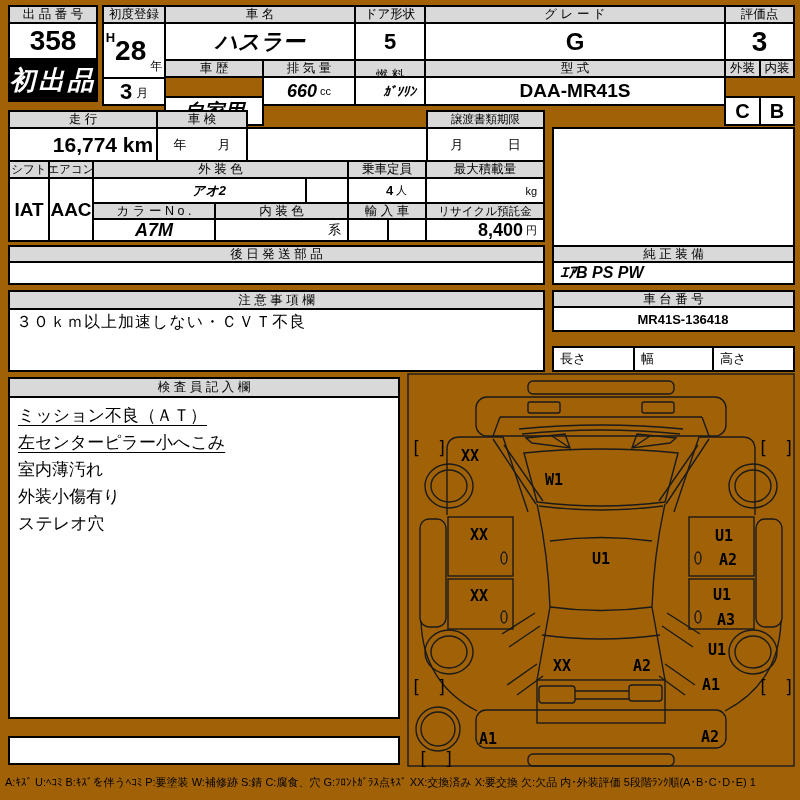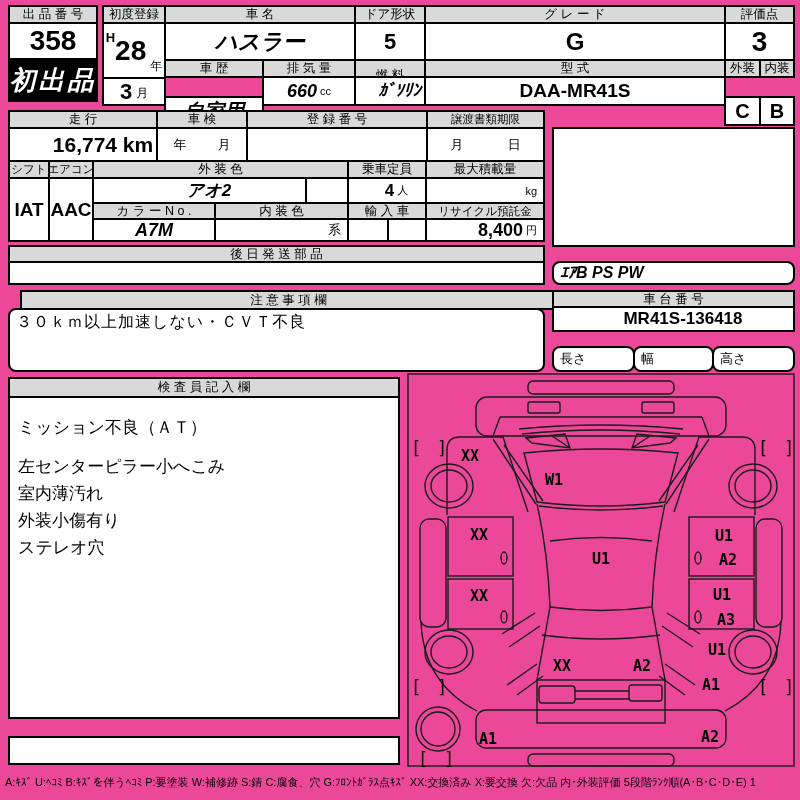--- a/index.html
+++ b/index.html
@@ -1,37 +1,37 @@
 <!DOCTYPE html>
 <html><head>
 <meta charset="utf-8">
 <style>
   html,body{margin:0;padding:0;background:#fff;}
   body{width:800px;height:800px;font-family:"Liberation Sans","DejaVu Sans",sans-serif;color:#000;}
-  .sheet{position:relative;width:800px;height:800px;background:#ec4899;overflow:hidden;}
+  .sheet{position:relative;width:800px;height:800px;background:#a16207;overflow:hidden;}
   .cell{position:absolute;border:2px solid #000;box-sizing:border-box;background:#fff;
         display:flex;align-items:center;justify-content:center;overflow:hidden;white-space:nowrap;}
   .hdr{background:#d9d9d9;font-size:12.5px;font-weight:normal;}
   .hdr.sm{font-size:11.5px;}
   .badge{background:#000;color:#fff;font-size:26px;font-weight:bold;letter-spacing:3px;font-style:italic;}
   .jt{font-weight:bold;font-style:italic;}
   .b{font-weight:bold;}
   .f28{font-size:28px;} .f24{font-size:24px;} .f22{font-size:22px;} .f21{font-size:21px;padding-left:40px;}
-  .f20{font-size:20px;margin-top:20px;} .f19{font-size:19px;} .f18{font-size:18px;} .f17{font-size:17px;padding-left:19px;}
+  .f20{font-size:20px;margin-top:20px;} .f19{font-size:19px;} .f18{font-size:18px;} .f17{font-size:13px;padding-left:19px;}
   .f16{font-size:16px;} .f13{font-size:13px;} .f11{font-size:11px;}
-  .left{justify-content:flex-start;border-radius:8px;} .right{justify-content:flex-end;}
+  .left{justify-content:flex-start;} .right{justify-content:flex-end;}
   .top-al{align-items:flex-start;}
   .pad{padding:2px 6px;}
   .unit{font-size:11px;font-weight:normal;font-style:normal;margin-left:3px;}
   .spread{justify-content:space-around;}
   .era{font-size:13px;font-weight:bold;align-self:flex-start;margin-top:6px;}
   .yr-unit{font-size:12px;align-self:flex-end;margin-bottom:2px;margin-left:4px;}
   .notes-box{flex-direction:column;align-items:flex-start;justify-content:flex-start;padding:4px 8px;}
   .note{font-size:17px;line-height:27px;}
-  .note.u{text-underline-offset:4px;margin-top:12px;}
+  .note.u{text-decoration:underline;text-underline-offset:4px;}
   .caution-text{font-size:16px;letter-spacing:1px;text-align:center;}
   .legend{position:absolute;font-size:11px;white-space:nowrap;letter-spacing:0;}
   svg{display:block;}
   svg *{stroke:#1a1a1a;stroke-width:1.4;fill:none;}
   text.dmg{stroke:none;fill:#000;font:bold 15px "DejaVu Sans Mono",monospace;text-anchor:middle;}
   text.brk{stroke:none;fill:#000;font:17px "DejaVu Sans Mono",monospace;}
 </style>
 </head>
 <body>
 
@@ -86,21 +86,20 @@
 
   <div class="cell hdr" style="left:8px;top:110px;width:150px;height:19px">走 行</div>
   <div class="cell b f21" style="left:8px;top:127px;width:150px;height:35px">16,774 km</div>
 
   <div class="cell hdr" style="left:156px;top:110px;width:92px;height:19px">車 検</div>
   <div class="cell f13 spread" style="left:156px;top:127px;width:92px;height:35px">
     <span>年</span>
       <span>月</span>
   </div>
 
-  <div class="cell hdr" style="left:246px;top:110px;width:182px;height:19px">登 録 番 号</div>
   <div class="cell" style="left:246px;top:127px;width:182px;height:35px"></div>
 
   <div class="cell hdr sm" style="left:426px;top:110px;width:119px;height:19px">譲渡書類期限</div>
   <div class="cell f13 spread" style="left:426px;top:127px;width:119px;height:35px">
     <span>月</span>
       <span>日</span>
   </div>
 
   <div class="cell hdr sm" style="left:8px;top:160px;width:42px;height:19px">シフト</div>
   <div class="cell b f19" style="left:8px;top:177px;width:42px;height:65px">IAT</div>
@@ -132,24 +131,25 @@
 
   <div class="cell hdr sm" style="left:425px;top:202px;width:120px;height:18px">リサイクル預託金</div>
   <div class="cell right pad" style="left:425px;top:218px;width:120px;height:24px">
     <span class="b f18">8,400</span>
       <span class="unit">円</span>
   </div>
 
   <div class="cell hdr" style="left:8px;top:245px;width:537px;height:18px">後 日 発 送 部 品</div>
   <div class="cell" style="left:8px;top:261px;width:537px;height:24px"></div>
 
-  <div class="cell hdr" style="left:20px;top:290px;width:537px;height:20px">注 意 事 項 欄</div>
+  <div class="cell hdr" style="left:8px;top:290px;width:537px;height:20px">注 意 事 項 欄</div>
   <div class="cell left top-al pad caution-text" style="left:8px;top:308px;width:537px;height:64px">３０ｋｍ以上加速しない・ＣＶＴ不良</div>
 
   <div class="cell" style="left:552px;top:127px;width:243px;height:120px"></div>
+  <div class="cell hdr" style="left:552px;top:245px;width:243px;height:18px">純 正 装 備</div>
   <div class="cell jt f16 left pad" style="left:552px;top:261px;width:243px;height:24px">ｴｱB PS PW</div>
 
   <div class="cell hdr" style="left:552px;top:290px;width:243px;height:18px">車 台 番 号</div>
   <div class="cell b f17" style="left:552px;top:306px;width:243px;height:26px">MR41S-136418</div>
   <div class="cell f13 left pad" style="left:552px;top:346px;width:83px;height:26px">長さ</div>
   <div class="cell f13 left pad" style="left:633px;top:346px;width:81px;height:26px">幅</div>
   <div class="cell f13 left pad" style="left:712px;top:346px;width:83px;height:26px">高さ</div>
 
   <div class="cell hdr" style="left:8px;top:377px;width:392px;height:21px">検 査 員 記 入 欄</div>
   <div class="cell notes-box" style="left:8px;top:396px;width:392px;height:323px" id="inspector-list">

